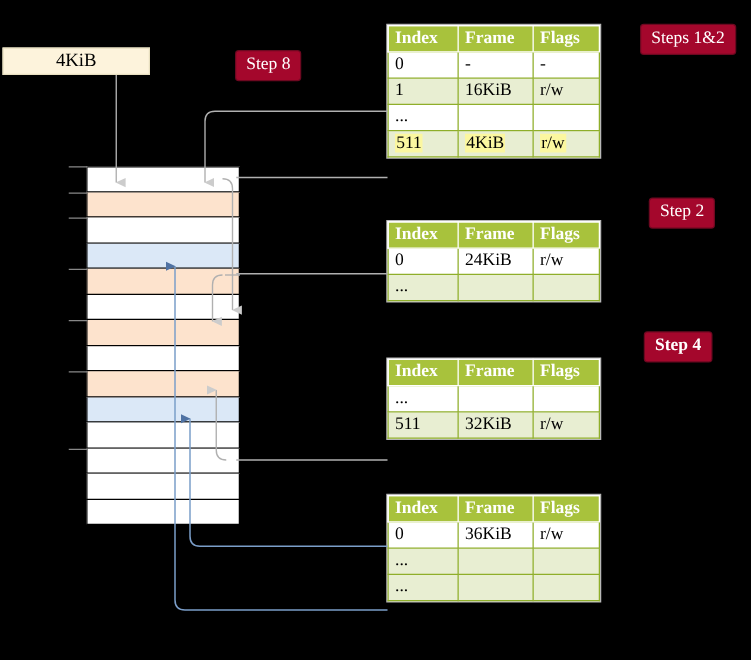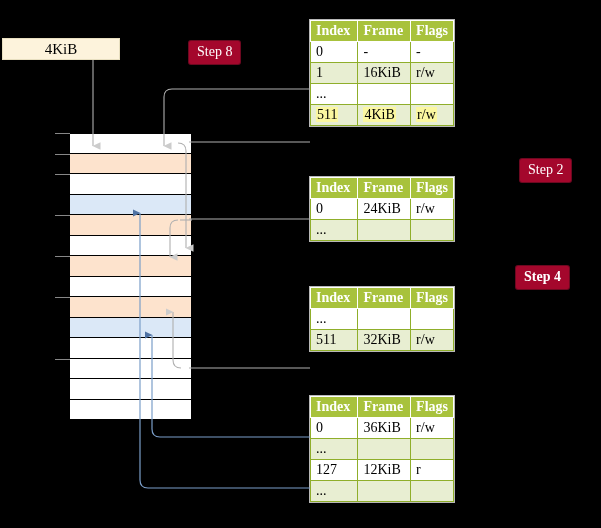--- a/index.html
+++ b/index.html
@@ -42,21 +42,21 @@
   .mrow.blue{background:#dbe8f7;}
 
   
   .tick{
     position:absolute;left:55px;width:15px;height:0;
     border-top:1px solid #888;
   }
 
   
   .ptable{
-    position:absolute;width:144px;border-collapse:collapse;
+    position:absolute;width:170px;border-collapse:collapse;
     background:#fff;font-size:14px;color:#000;
     box-shadow:0 0 0 1px #b8b8b8;
   }
   .ptable td,.ptable th{
     border:1px solid #8fae2a;padding:2px 5px;
     text-align:left;height:21px;box-sizing:border-box;
     font-weight:normal;
   }
   .ptable th{
     background:#a8c23c;color:#fff;font-weight:bold;
@@ -79,20 +79,21 @@
 </head>
 <body>
 
 <div class="stage">
 
   <div id="page-box">
     <span>4KiB</span>
   </div>
 
   <div class="badge" id="badge-step0">Step 8</div>
+  <div class="badge" id="badge-steps12">Steps 1&amp;2</div>
   <div class="badge" id="badge-step3">Step 2</div>
   <div class="badge" id="badge-step4">Step 4</div>
 
   <div id="stack">
       <div class="mrow first"></div>
       <div class="mrow orange"></div>
       <div class="mrow"></div>
       <div class="mrow blue"></div>
       <div class="mrow orange"></div>
       <div class="mrow"></div>
@@ -182,25 +183,20 @@
         </tr>
         <tr>
           <td class="c-index">0</td>
           <td class="c-frame">36KiB</td>
           <td class="c-flags">r/w</td>
         </tr>
         <tr class="alt">
           <td class="c-index">...</td>
           <td class="c-frame"></td>
           <td class="c-flags"></td>
-        </tr>
-        <tr>
-          <td class="c-index">127</td>
-          <td class="c-frame">12KiB</td>
-          <td class="c-flags">r</td>
         </tr>
         <tr class="alt">
           <td class="c-index">...</td>
           <td class="c-frame"></td>
           <td class="c-flags"></td>
         </tr>
       </tbody>
     </table>
 
   <svg id="wires" viewBox="0 0 601 528">

